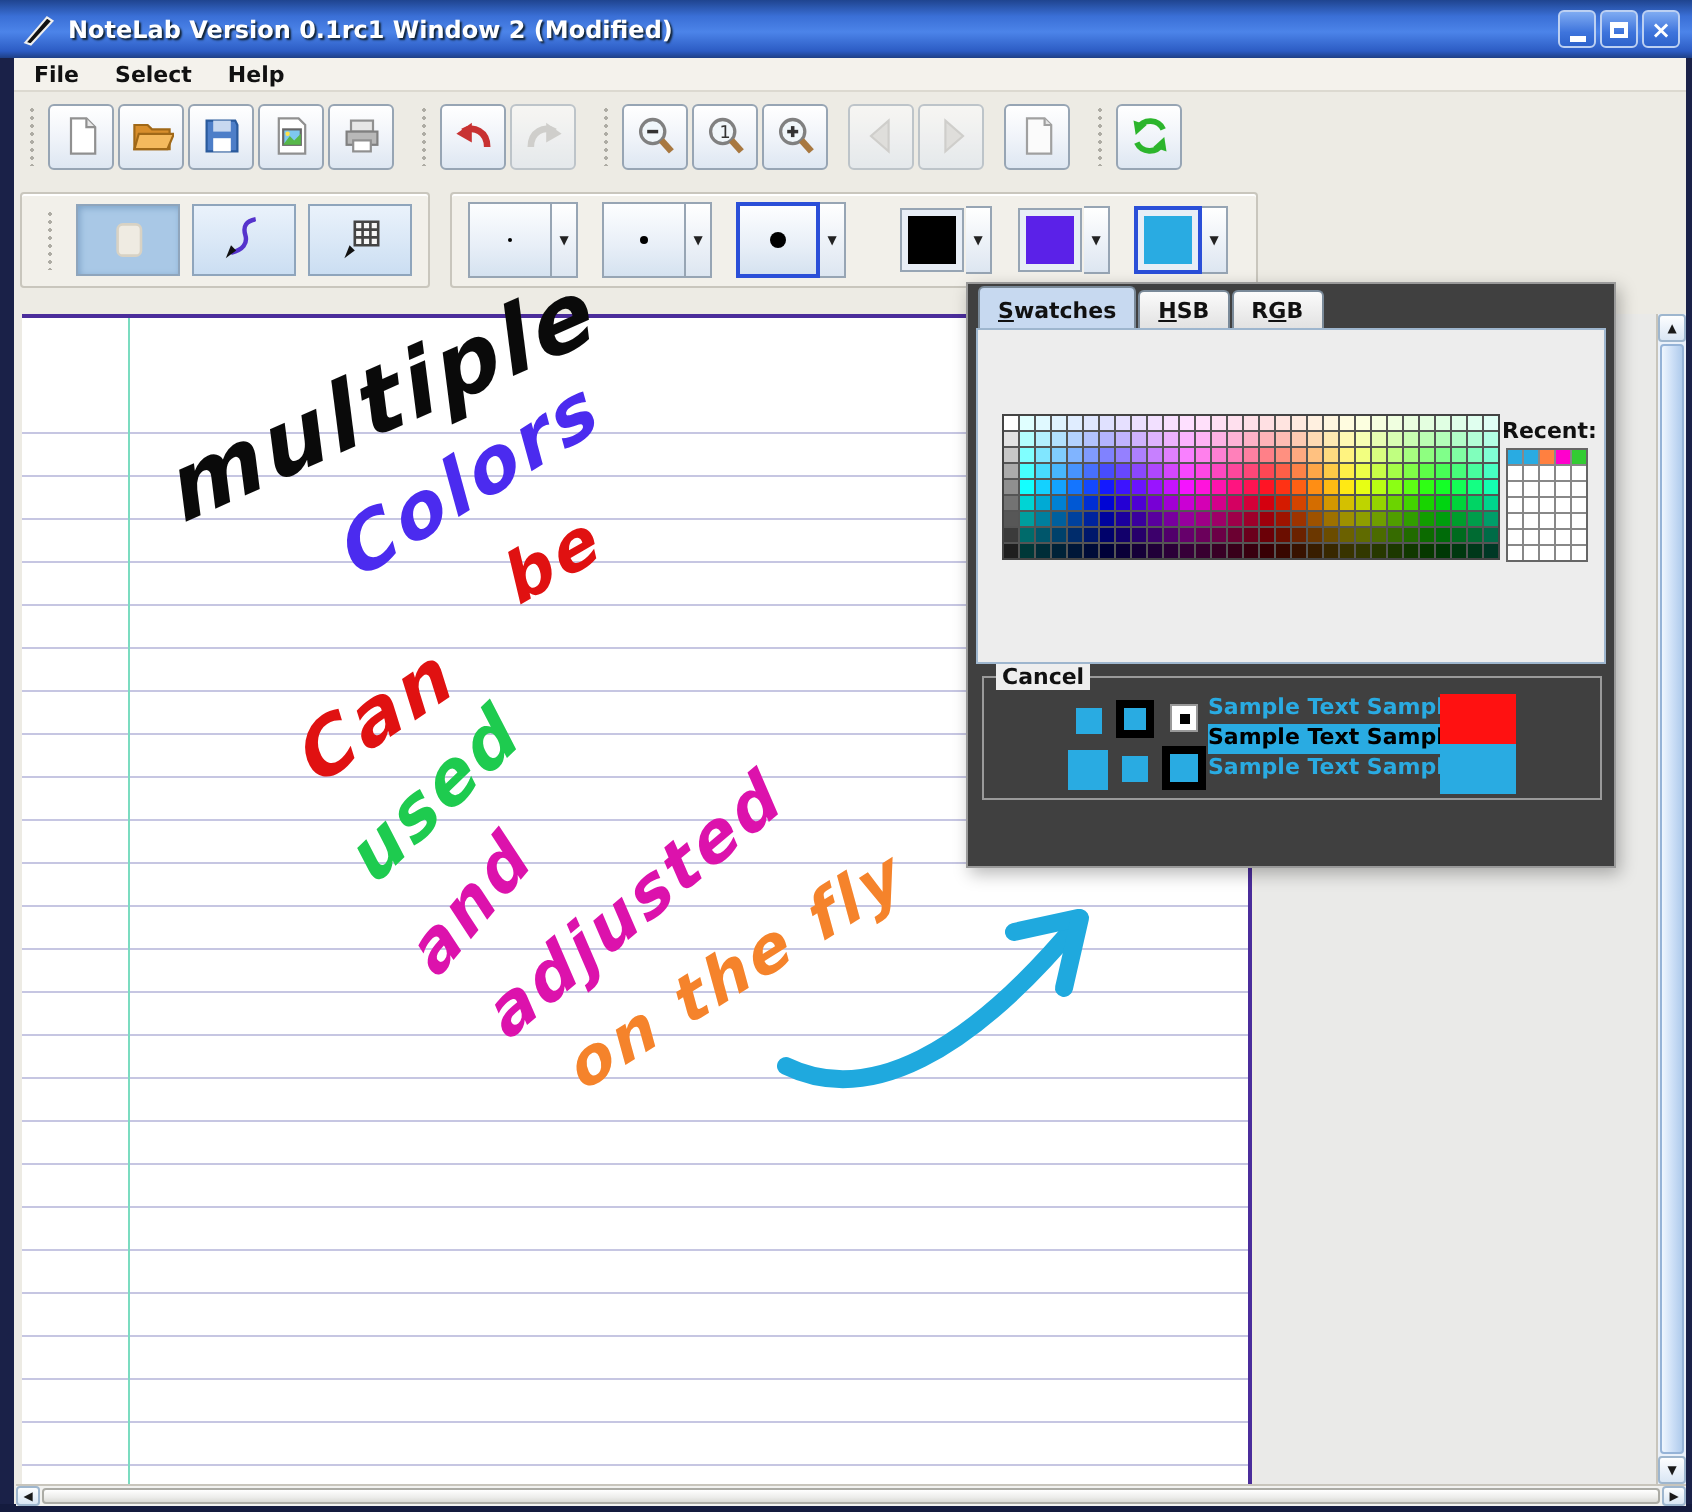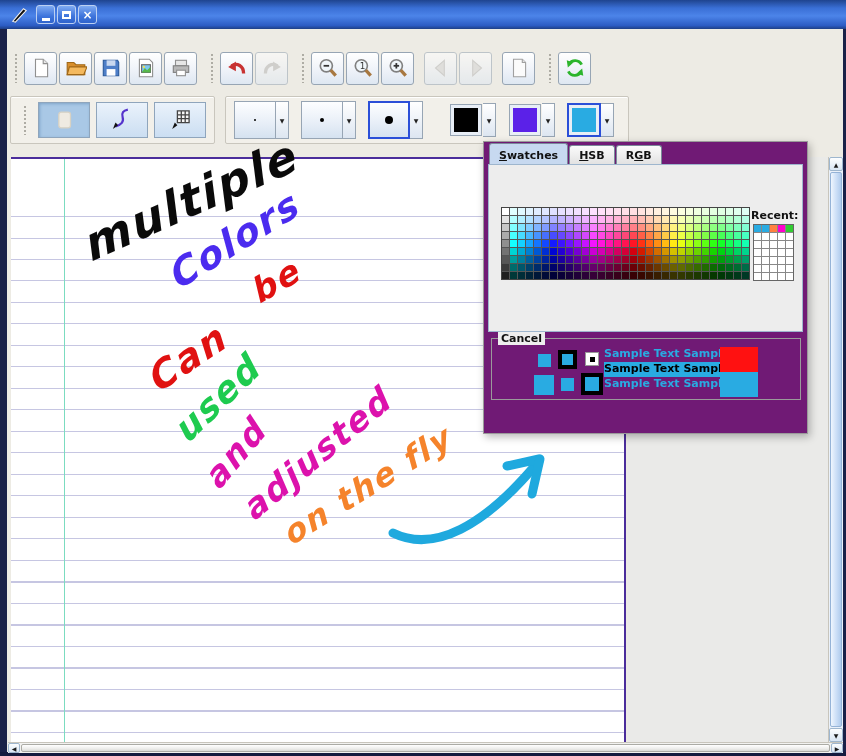--- a/index.html
+++ b/index.html
@@ -74,21 +74,21 @@
     border-top:1px solid #C8C5BC;}
   .sb-btn{position:absolute;background:linear-gradient(180deg,#FDFEFF,#D9E6F4);
     border:1px solid #9EB6CE;border-radius:2px;display:flex;align-items:center;justify-content:center;
     font-size:6px;color:#1A1A1A;}
   .sb-thumb-v{position:absolute;left:1px;right:1px;top:15px;bottom:15px;
     background:linear-gradient(90deg,#EFF6FE 0%,#CBDEF6 55%,#AFCBEC 100%);border:1px solid #95B3D7;border-radius:2px;}
   .sb-thumb-h{position:absolute;top:1px;bottom:1px;left:13px;right:13px;
     background:linear-gradient(180deg,#FFFFFF 0%,#EDEDEB 60%,#DADAD6 100%);border:1px solid #ABABA5;border-radius:2px;}
 
   
-  .dialog{position:absolute;left:483px;top:141px;width:325px;height:293px;background:#701a75;
+  .dialog{position:absolute;left:483px;top:141px;width:325px;height:293px;background:#404040;
     border:1px solid #9A9A9A;box-shadow:2px 3px 8px rgba(0,0,0,.28);font-size:11px;}
   .tabs{position:absolute;left:5px;top:2px;display:flex;align-items:flex-end;height:20px;}
   .tab{border:1px solid #7A8A99;border-bottom:none;border-radius:3px 3px 0 0;padding:3px 9px 2px;
     font-weight:bold;background:linear-gradient(180deg,#FBFBFB,#E2E2E2);margin-right:1px;color:#111;}
   .tab.sel{background:#C7D9F0;padding-top:5px;}
   .tab u{text-decoration:underline;}
   .tab-content{position:absolute;left:4px;top:22px;right:4px;height:168px;border:1px solid #9EB6CE;
     background:#EDEDED;}
   .palette{position:absolute;left:12px;top:42px;display:grid;gap:1px;background:#555;
     border:1px solid #444;width:max-content;}
@@ -112,35 +112,41 @@
 </style>
 </head>
 <body>
 
 <div id="win">
 
   <div class="titlebar">
     <svg class="title-icon" viewBox="0 0 20 20">
       <path d="M3 17 L15 3 L18 5 L6 18 Z" fill="#111" stroke="#EEE" stroke-width="1.2"></path>
     </svg>
+    <div class="title-text">NoteLab Version 0.1rc1 Window 2 (Modified)</div>
     <div class="win-btn">
         <span class="glyph-min"></span>
       </div>
     <div class="win-btn">
         <span class="glyph-max"></span>
       </div>
     <div class="win-btn">
         <span>×</span>
       </div>
   </div>
 
   <div class="border-left"></div>
   <div class="border-right"></div>
   <div class="border-bottom"></div>
 
+  <div class="menubar">
+    <span class="menu-item">File</span>
+    <span class="menu-item">Select</span>
+    <span class="menu-item">Help</span>
+  </div>
 
   <div class="tb-area">
     <div class="tb-row1">
       <div class="grip"></div>
       <div class="tb-btn">
         <svg width="22" height="22" viewBox="0 0 20 20">
           <path d="M5 2 h7 l4 4 v12 H5 Z" fill="#FFF" stroke="#909090"></path>
             <path d="M12 2 v4 h4" fill="#E8E8E8" stroke="#909090"></path>
         </svg>
       </div>

